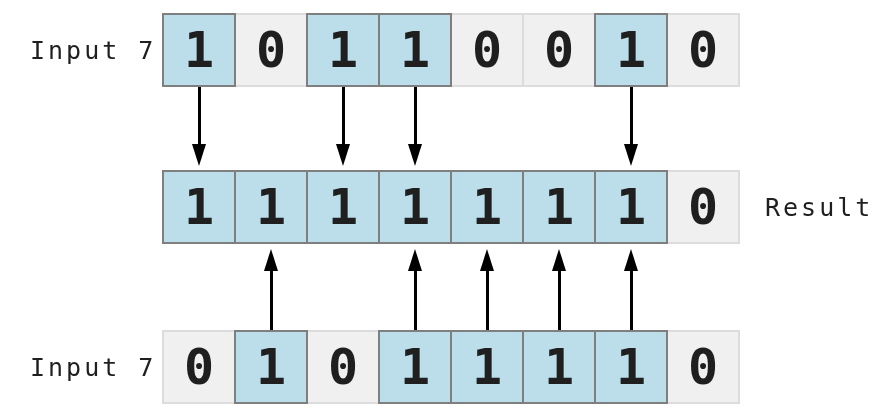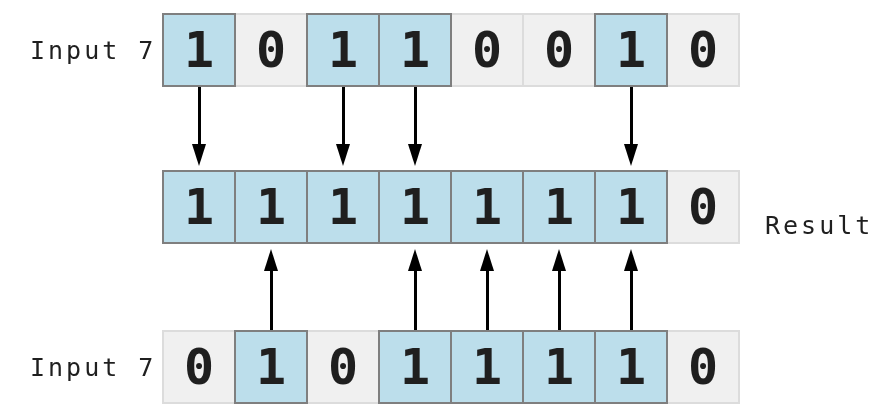--- a/index.html
+++ b/index.html
@@ -54,21 +54,21 @@
     position: absolute;
     height: 74px;
     display: flex;
     align-items: center;
     font-size: 25px;
     letter-spacing: 3px;
     color: var(--text, #1f1f1f);
     white-space: pre;
   }
   .label-input1 { left: 30px; top: 13px; }
-  .label-result { left: 765px; top: 188px; text-align: center; }
+  .label-result { left: 765px; top: 170px; text-align: center; }
   .label-input2 { left: 30px; top: 330px; }
   
   .arrow {
     position: absolute;
     width: 14px;
   }
   .arrow .shaft {
     position: absolute;
     left: 5.5px;
     width: 3px;

